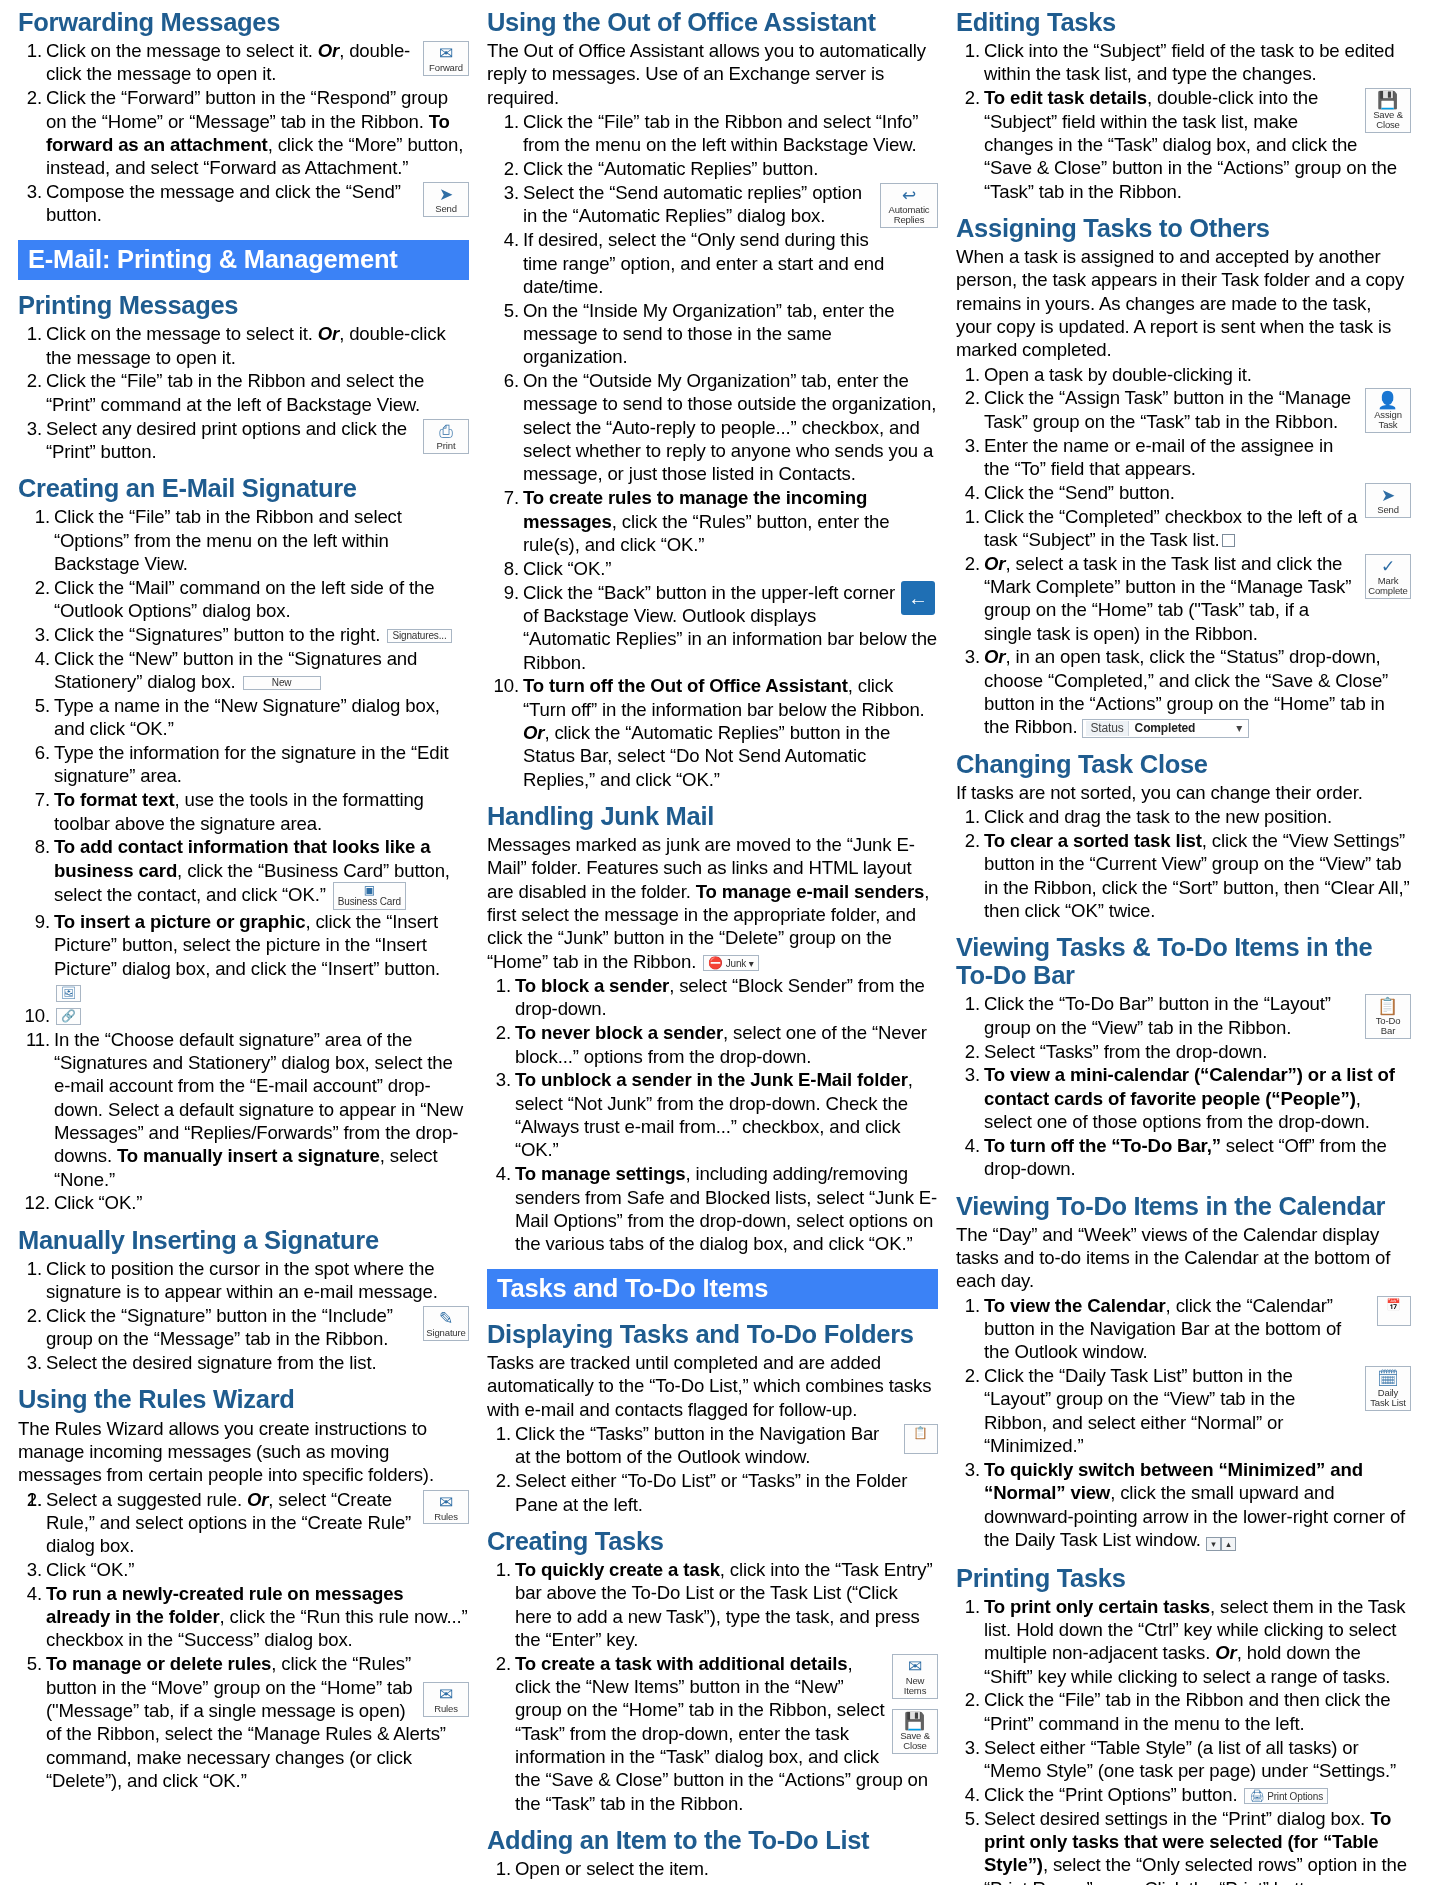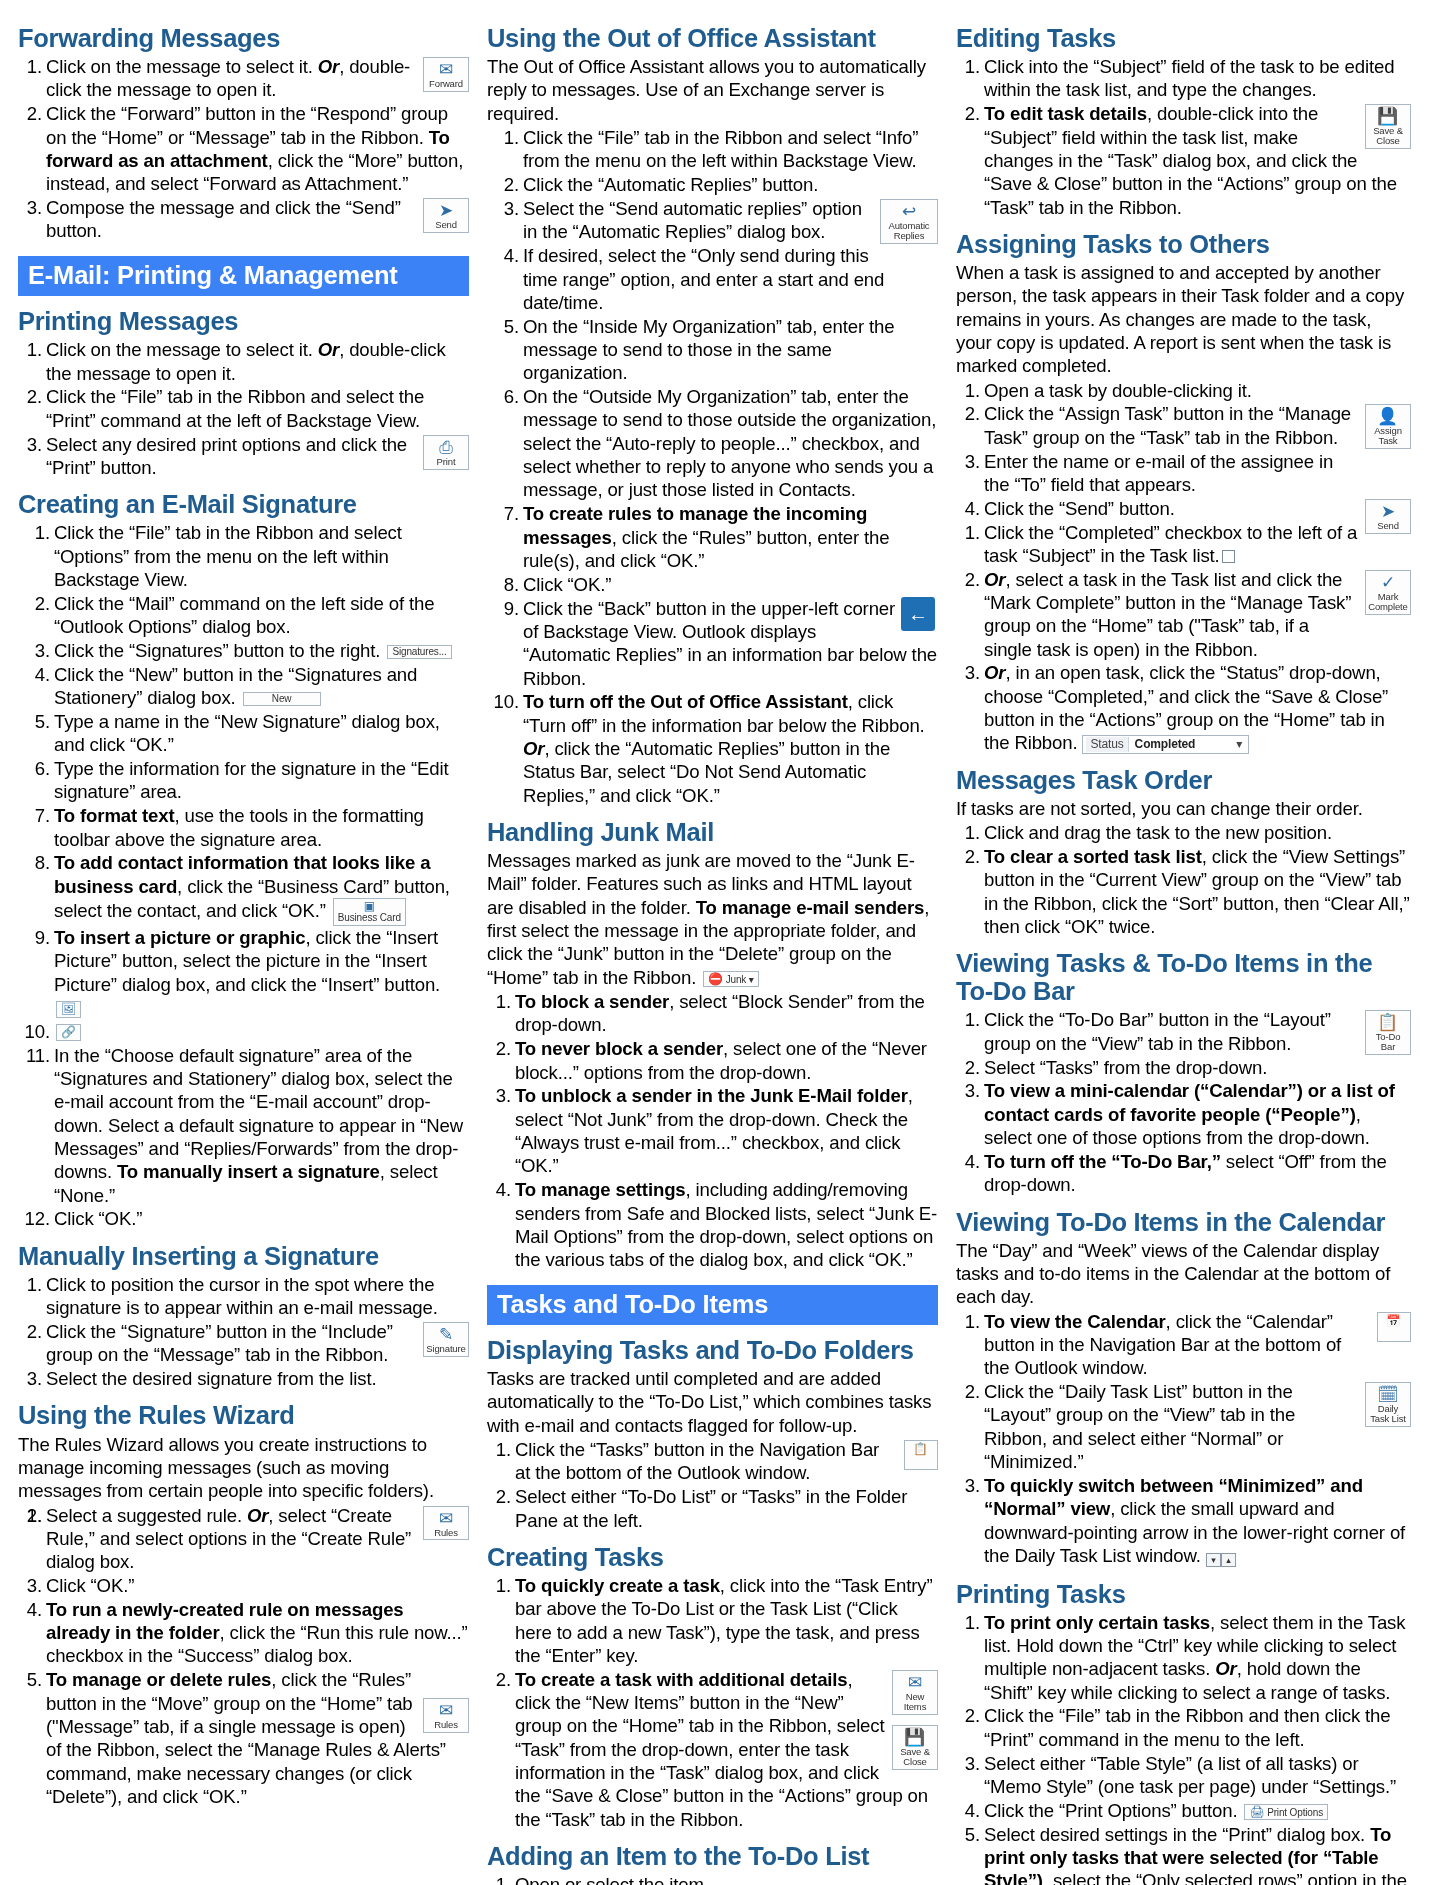--- a/index.html
+++ b/index.html
@@ -3,21 +3,21 @@
 <meta charset="utf-8">
 <style>
   * { box-sizing: border-box; }
   html, body { margin:0; padding:0; }
   body {
     width:1445px; height:1885px;
     background:#ffffff;
     font-family:"Liberation Sans", sans-serif;
     color:#000;
   }
-  .page { width:1445px; height:1885px; padding:24px 18px 10px 18px; position:relative;border-radius:16px; }
+  .page { width:1445px; height:1885px; padding:8px 18px 10px 18px; position:relative;border-radius:16px; }
   .cols { display:flex; gap:18px; align-items:flex-start; }
   .col { width:451px; position:relative; }
   .col-mid { width:451px; }
   .col-right { width:455px; }
 
   .band {
     background:#3b82f6;
     color:#fff;
     font-size:25.5px;
     font-weight:bold;
@@ -319,21 +319,21 @@
         <span class="btn big float-r">
               <span class="glyph">✓</span>
               <span class="lbl">Mark Complete</span>
             </span>
         <span><i>Or</i>, select a task in the Task list and click the “Mark Complete” button in the “Manage Task” group on the “Home” tab ("Task” tab, if a single task is open) in the Ribbon.</span></li>
       <li><span><i>Or</i>, in an open task, click the “Status” drop-down, choose “Completed,” and click the “Save &amp; Close” button in the “Actions” group on the “Home” tab in the Ribbon.</span>
         <span class="statusbar"><span class="lab">Status</span><span class="val">Completed</span><span class="car">▾</span></span>
       </li>
     </ol>
 
-    <h2 class="sec">Messages Task Order</h2>
+    <h2 class="sec">Changing Task Close</h2>
     <p class="para">If tasks are not sorted, you can change their order.</p>
     <ol class="steps">
       <li><span>Click and drag the task to the new position.</span></li>
       <li><span><b>To clear a sorted task list</b>, click the “View Settings” button in the “Current View” group on the “View” tab in the Ribbon, click the “Sort” button, then “Clear All,” then click “OK” twice.</span></li>
     </ol>
 
     <h2 class="sec">Viewing Tasks &amp; To-Do Items in the To-Do Bar</h2>
     <ol class="steps">
       <li>
         <span class="btn big float-r">

